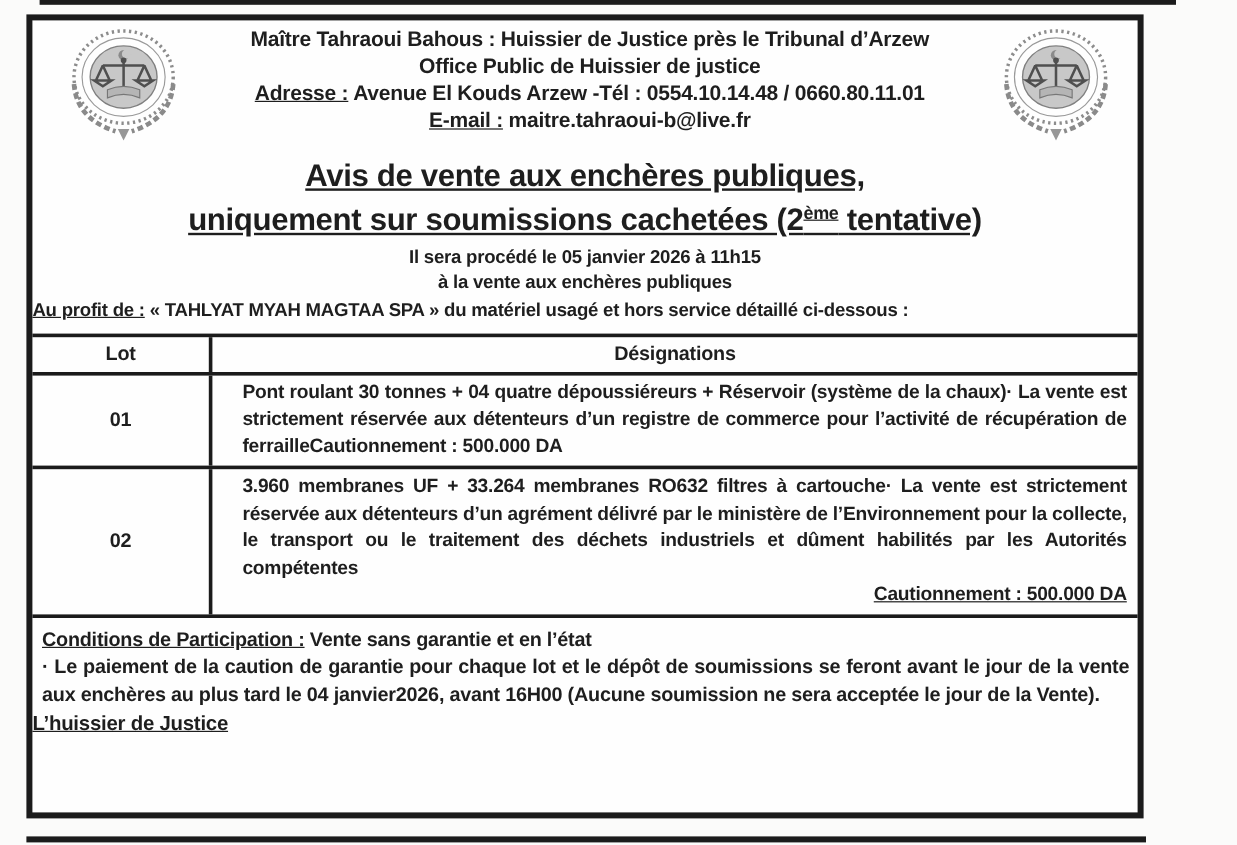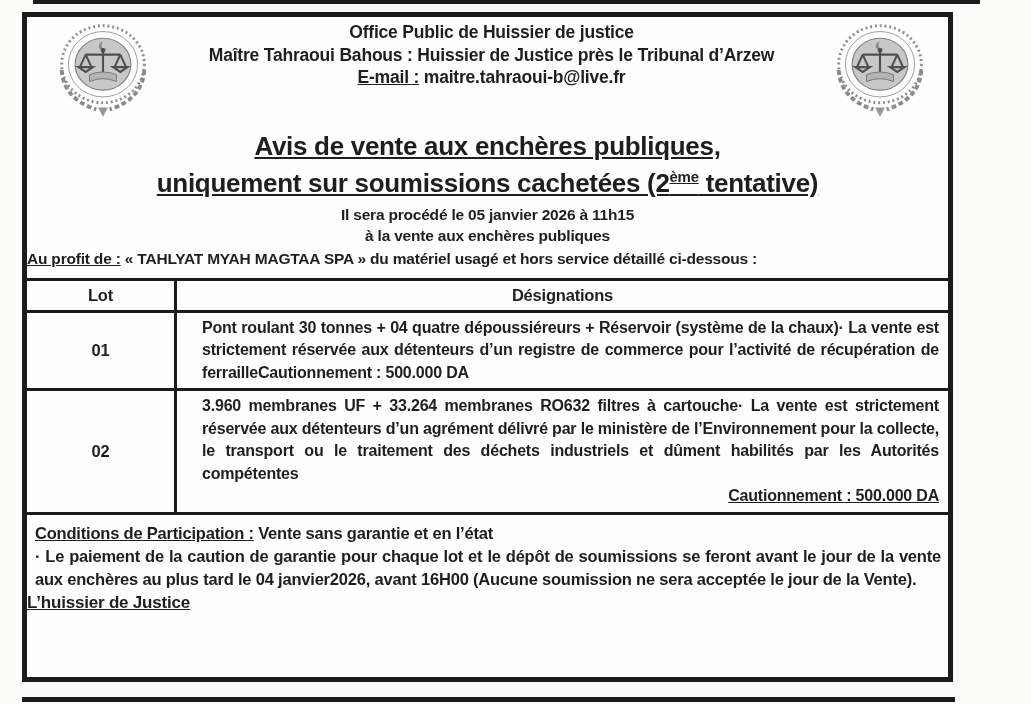--- a/index.html
+++ b/index.html
@@ -66,22 +66,23 @@
         <path d="M37 36 L31 49 M37 36 L43 49 M29.5 49 L44.5 49 L37 54 Z"></path>
         <path d="M73 36 L67 49 M73 36 L79 49 M65.5 49 L80.5 49 L73 54 Z"></path>
       </g>
       <path d="M41 57 Q55 51 69 57 L69 64 Q55 58 41 64 Z" fill="#b5b5b5" stroke="#767676" stroke-width="1"></path>
       <path d="M12 52 Q14 82 48 93" fill="none" stroke="#8a8a8a" stroke-width="4" stroke-dasharray="5 3"></path>
       <path d="M98 52 Q96 82 62 93" fill="none" stroke="#8a8a8a" stroke-width="4" stroke-dasharray="5 3"></path>
       <path d="M50 91 L60 91 L55 101 Z" fill="#979797"></path>
     </svg>
 
     <div class="header-text">
+      <div>Maître Tahraoui Bahous : Huissier de Justice près le Tribunal d’Arzew</div>
       <div>Office Public de Huissier de justice</div>
-      <div>Maître Tahraoui Bahous : Huissier de Justice près le Tribunal d’Arzew</div>
+      <div><span class="u">Adresse :</span> <span>Avenue El Kouds Arzew -Tél : 0554.10.14.48 / 0660.80.11.01</span></div>
       <div><span class="u">E-mail :</span> <span>maitre.tahraoui-b@live.fr</span></div>
     </div>
 
     <svg class="seal right" viewBox="0 0 110 104">
       <ellipse cx="55" cy="46" rx="43" ry="40" fill="none" stroke="#8c8c8c" stroke-width="3" stroke-dasharray="2 3"></ellipse>
       <ellipse cx="55" cy="46" rx="36" ry="34" fill="none" stroke="#9a9a9a" stroke-width="1"></ellipse>
       <ellipse cx="55" cy="46" rx="29" ry="27" fill="#c8c8c8" stroke="#808080" stroke-width="1.2"></ellipse>
       <circle cx="55" cy="27" r="4.5" fill="#8a8a8a"></circle>
       <circle cx="57.5" cy="26" r="4" fill="#c8c8c8"></circle>
       <g stroke="#4f4f4f" stroke-width="2.2" fill="none">

